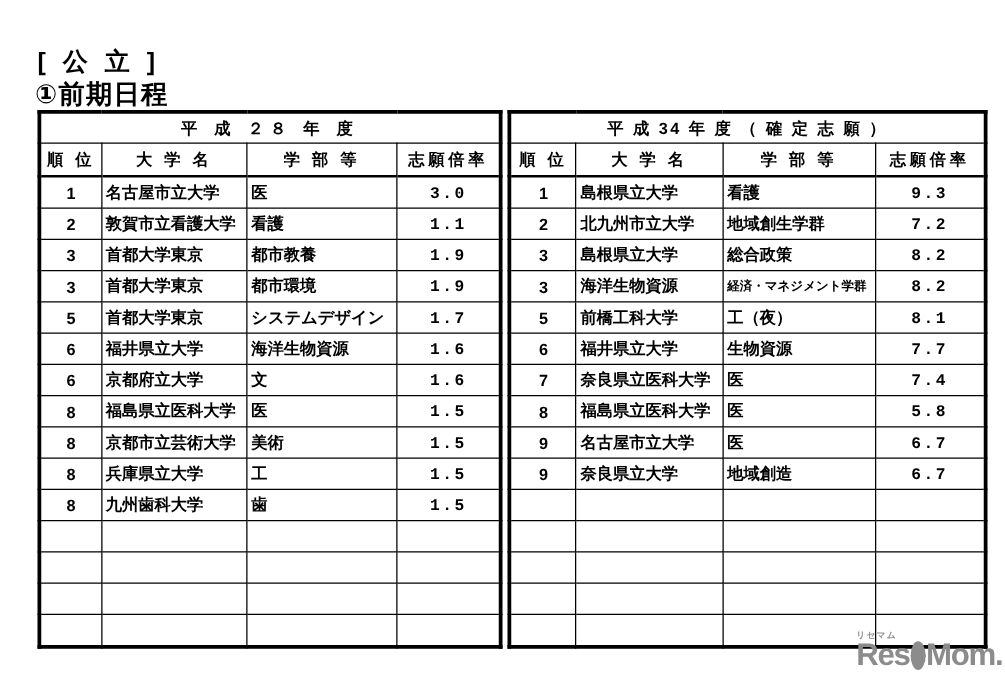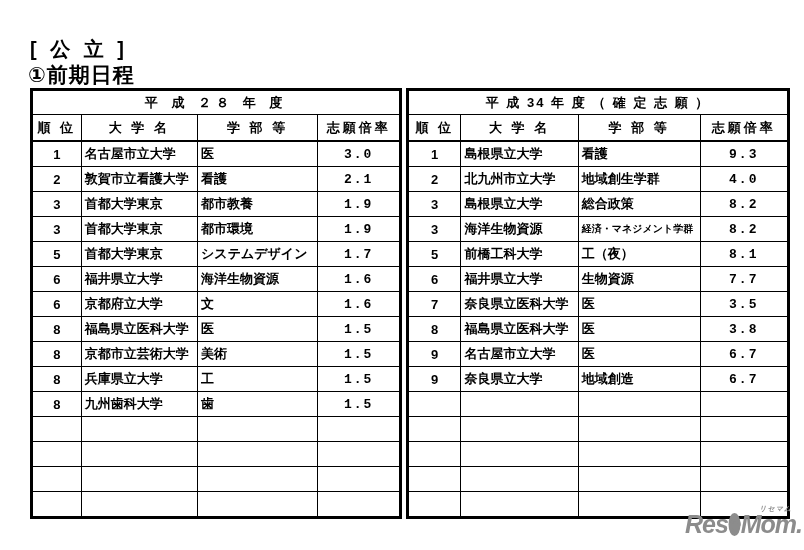--- a/index.html
+++ b/index.html
@@ -36,21 +36,21 @@
   }
   td.col-rank{text-align:center;}
   td.col-univ{text-align:left;}
   td.col-fac{text-align:left;}
   td.col-fac.small{font-size:10px;letter-spacing:0;}
   td.col-ratio{
     text-align:center;font-family:Liberation Mono, monospace;
     font-size:12.5px;letter-spacing:2px;
   }
   .watermark{
-    position:absolute;right:2px;top:505px;text-align:right;line-height:1;z-index:5;font-style:italic;
+    position:absolute;right:2px;top:505px;line-height:1;z-index:5;
   }
   .wm-ruby{
     display:block;font-size:7px;color:#8c8c8c;letter-spacing:1px;margin:0 10px 0 0;font-weight:bold;
   }
   .wm-text{
     font-size:25px;font-weight:bold;color:#8c8c8c;letter-spacing:-1px;white-space:nowrap;
   }
   .wm-e{
     display:inline-block;background:#8c8c8c;color:#8c8c8c;border-radius:50%;
     transform:scale(0.92);
@@ -84,21 +84,21 @@
     <tr>
           <td class="col-rank">1</td>
           <td class="col-univ">名古屋市立大学</td>
           <td class="col-fac">医</td>
           <td class="col-ratio">3.0</td>
         </tr>
         <tr>
           <td class="col-rank">2</td>
           <td class="col-univ">敦賀市立看護大学</td>
           <td class="col-fac">看護</td>
-          <td class="col-ratio">2.1</td>
+          <td class="col-ratio">1.1</td>
         </tr>
         <tr>
           <td class="col-rank">3</td>
           <td class="col-univ">首都大学東京</td>
           <td class="col-fac">都市教養</td>
           <td class="col-ratio">1.9</td>
         </tr>
         <tr>
           <td class="col-rank">3</td>
           <td class="col-univ">首都大学東京</td>
@@ -194,21 +194,21 @@
     <tr>
           <td class="col-rank">1</td>
           <td class="col-univ">島根県立大学</td>
           <td class="col-fac">看護</td>
           <td class="col-ratio">9.3</td>
         </tr>
         <tr>
           <td class="col-rank">2</td>
           <td class="col-univ">北九州市立大学</td>
           <td class="col-fac">地域創生学群</td>
-          <td class="col-ratio">4.0</td>
+          <td class="col-ratio">7.2</td>
         </tr>
         <tr>
           <td class="col-rank">3</td>
           <td class="col-univ">島根県立大学</td>
           <td class="col-fac">総合政策</td>
           <td class="col-ratio">8.2</td>
         </tr>
         <tr>
           <td class="col-rank">3</td>
           <td class="col-univ">海洋生物資源</td>
@@ -224,27 +224,27 @@
         <tr>
           <td class="col-rank">6</td>
           <td class="col-univ">福井県立大学</td>
           <td class="col-fac">生物資源</td>
           <td class="col-ratio">7.7</td>
         </tr>
         <tr>
           <td class="col-rank">7</td>
           <td class="col-univ">奈良県立医科大学</td>
           <td class="col-fac">医</td>
-          <td class="col-ratio">3.5</td>
+          <td class="col-ratio">7.4</td>
         </tr>
         <tr>
           <td class="col-rank">8</td>
           <td class="col-univ">福島県立医科大学</td>
           <td class="col-fac">医</td>
-          <td class="col-ratio">3.8</td>
+          <td class="col-ratio">5.8</td>
         </tr>
         <tr>
           <td class="col-rank">9</td>
           <td class="col-univ">名古屋市立大学</td>
           <td class="col-fac">医</td>
           <td class="col-ratio">6.7</td>
         </tr>
         <tr>
           <td class="col-rank">9</td>
           <td class="col-univ">奈良県立大学</td>

